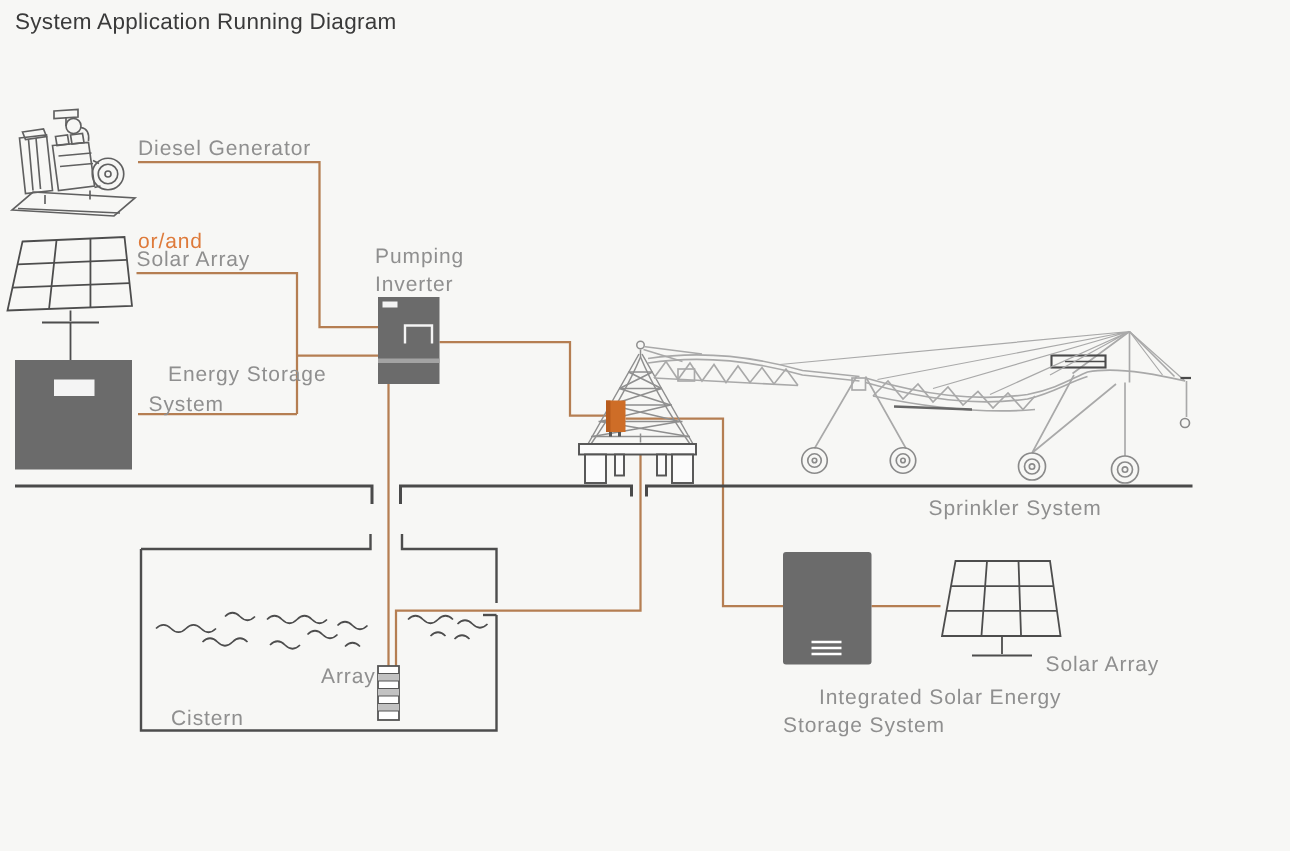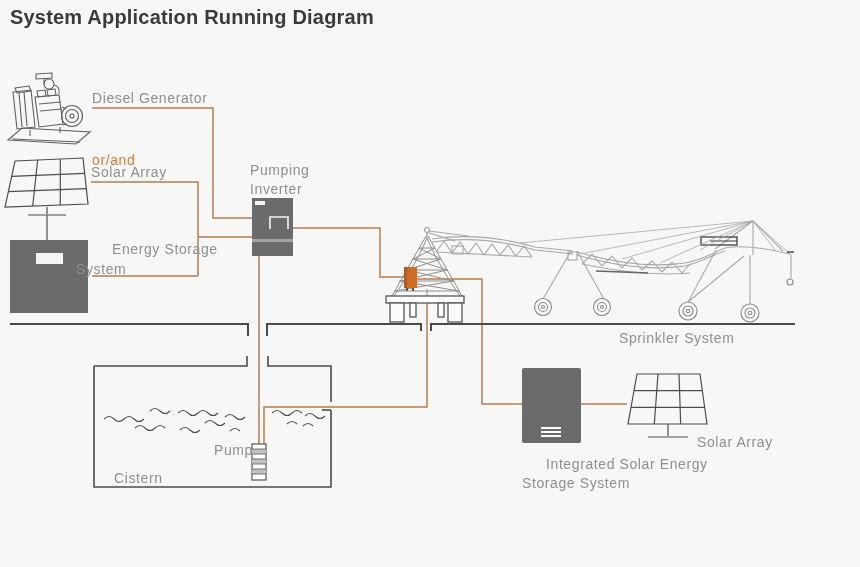--- a/index.html
+++ b/index.html
@@ -5,33 +5,33 @@
   html,body{margin:0;padding:0;}
   .stage{
     position:relative;
     width:860px;height:567px;
     background:#f7f7f5;
     font-family:"Liberation Sans", sans-serif;
     overflow:hidden;
   }
   .title{
     position:absolute;left:10px;top:6px;
-    font-size:20px;font-weight:bold;color:#3a3a3a;letter-spacing:.2px;
+    font-size:15px;font-weight:normal;color:#3a3a3a;letter-spacing:.2px;
   }
   .diagram-svg{position:absolute;left:0;top:0;}
   .lbl{
     position:absolute;
     font-size:14px;color:#8f8f8f;letter-spacing:.6px;white-space:nowrap;
   }
   .lbl.orange{color:#de7a3a;}
   .l-diesel{left:92px;top:90px;}
   .l-orand{left:92px;top:132px;margin-top:20px;}
   .l-solar-left{left:91px;top:164px;}
   .l-ess1{left:92px;top:241px;margin-left:20px;}
-  .l-ess2{left:76px;top:261px;}
+  .l-ess2{left:99px;top:261px;}
   .l-pump-inv1{left:250px;top:162px;}
   .l-pump-inv2{left:250px;top:181px;text-align:center;}
   .l-sprinkler{left:619px;top:330px;}
   .l-pump{left:214px;top:442px;}
   .l-cistern{left:114px;top:470px;}
   .l-int1{left:522px;top:456px;margin-left:24px;}
   .l-int2{left:522px;top:475px;}
   .l-solar-right{left:697px;top:434px;}
 </style>
 </head>
@@ -220,19 +220,19 @@
   </svg>
 
   <div class="lbl l-diesel">Diesel Generator</div>
   <div class="lbl orange l-orand">or/and</div>
   <div class="lbl l-solar-left">Solar Array</div>
   <div class="lbl l-ess1">Energy Storage</div>
   <div class="lbl l-ess2">System</div>
   <div class="lbl l-pump-inv1">Pumping</div>
   <div class="lbl l-pump-inv2">Inverter</div>
   <div class="lbl l-sprinkler">Sprinkler System</div>
-  <div class="lbl l-pump">Pump</div>
+  <div class="lbl l-pump">Array</div>
   <div class="lbl l-cistern">Cistern</div>
   <div class="lbl l-int1">Integrated Solar Energy</div>
   <div class="lbl l-int2">Storage System</div>
   <div class="lbl l-solar-right">Solar Array</div>
 
 </div>
 
 </body></html>

